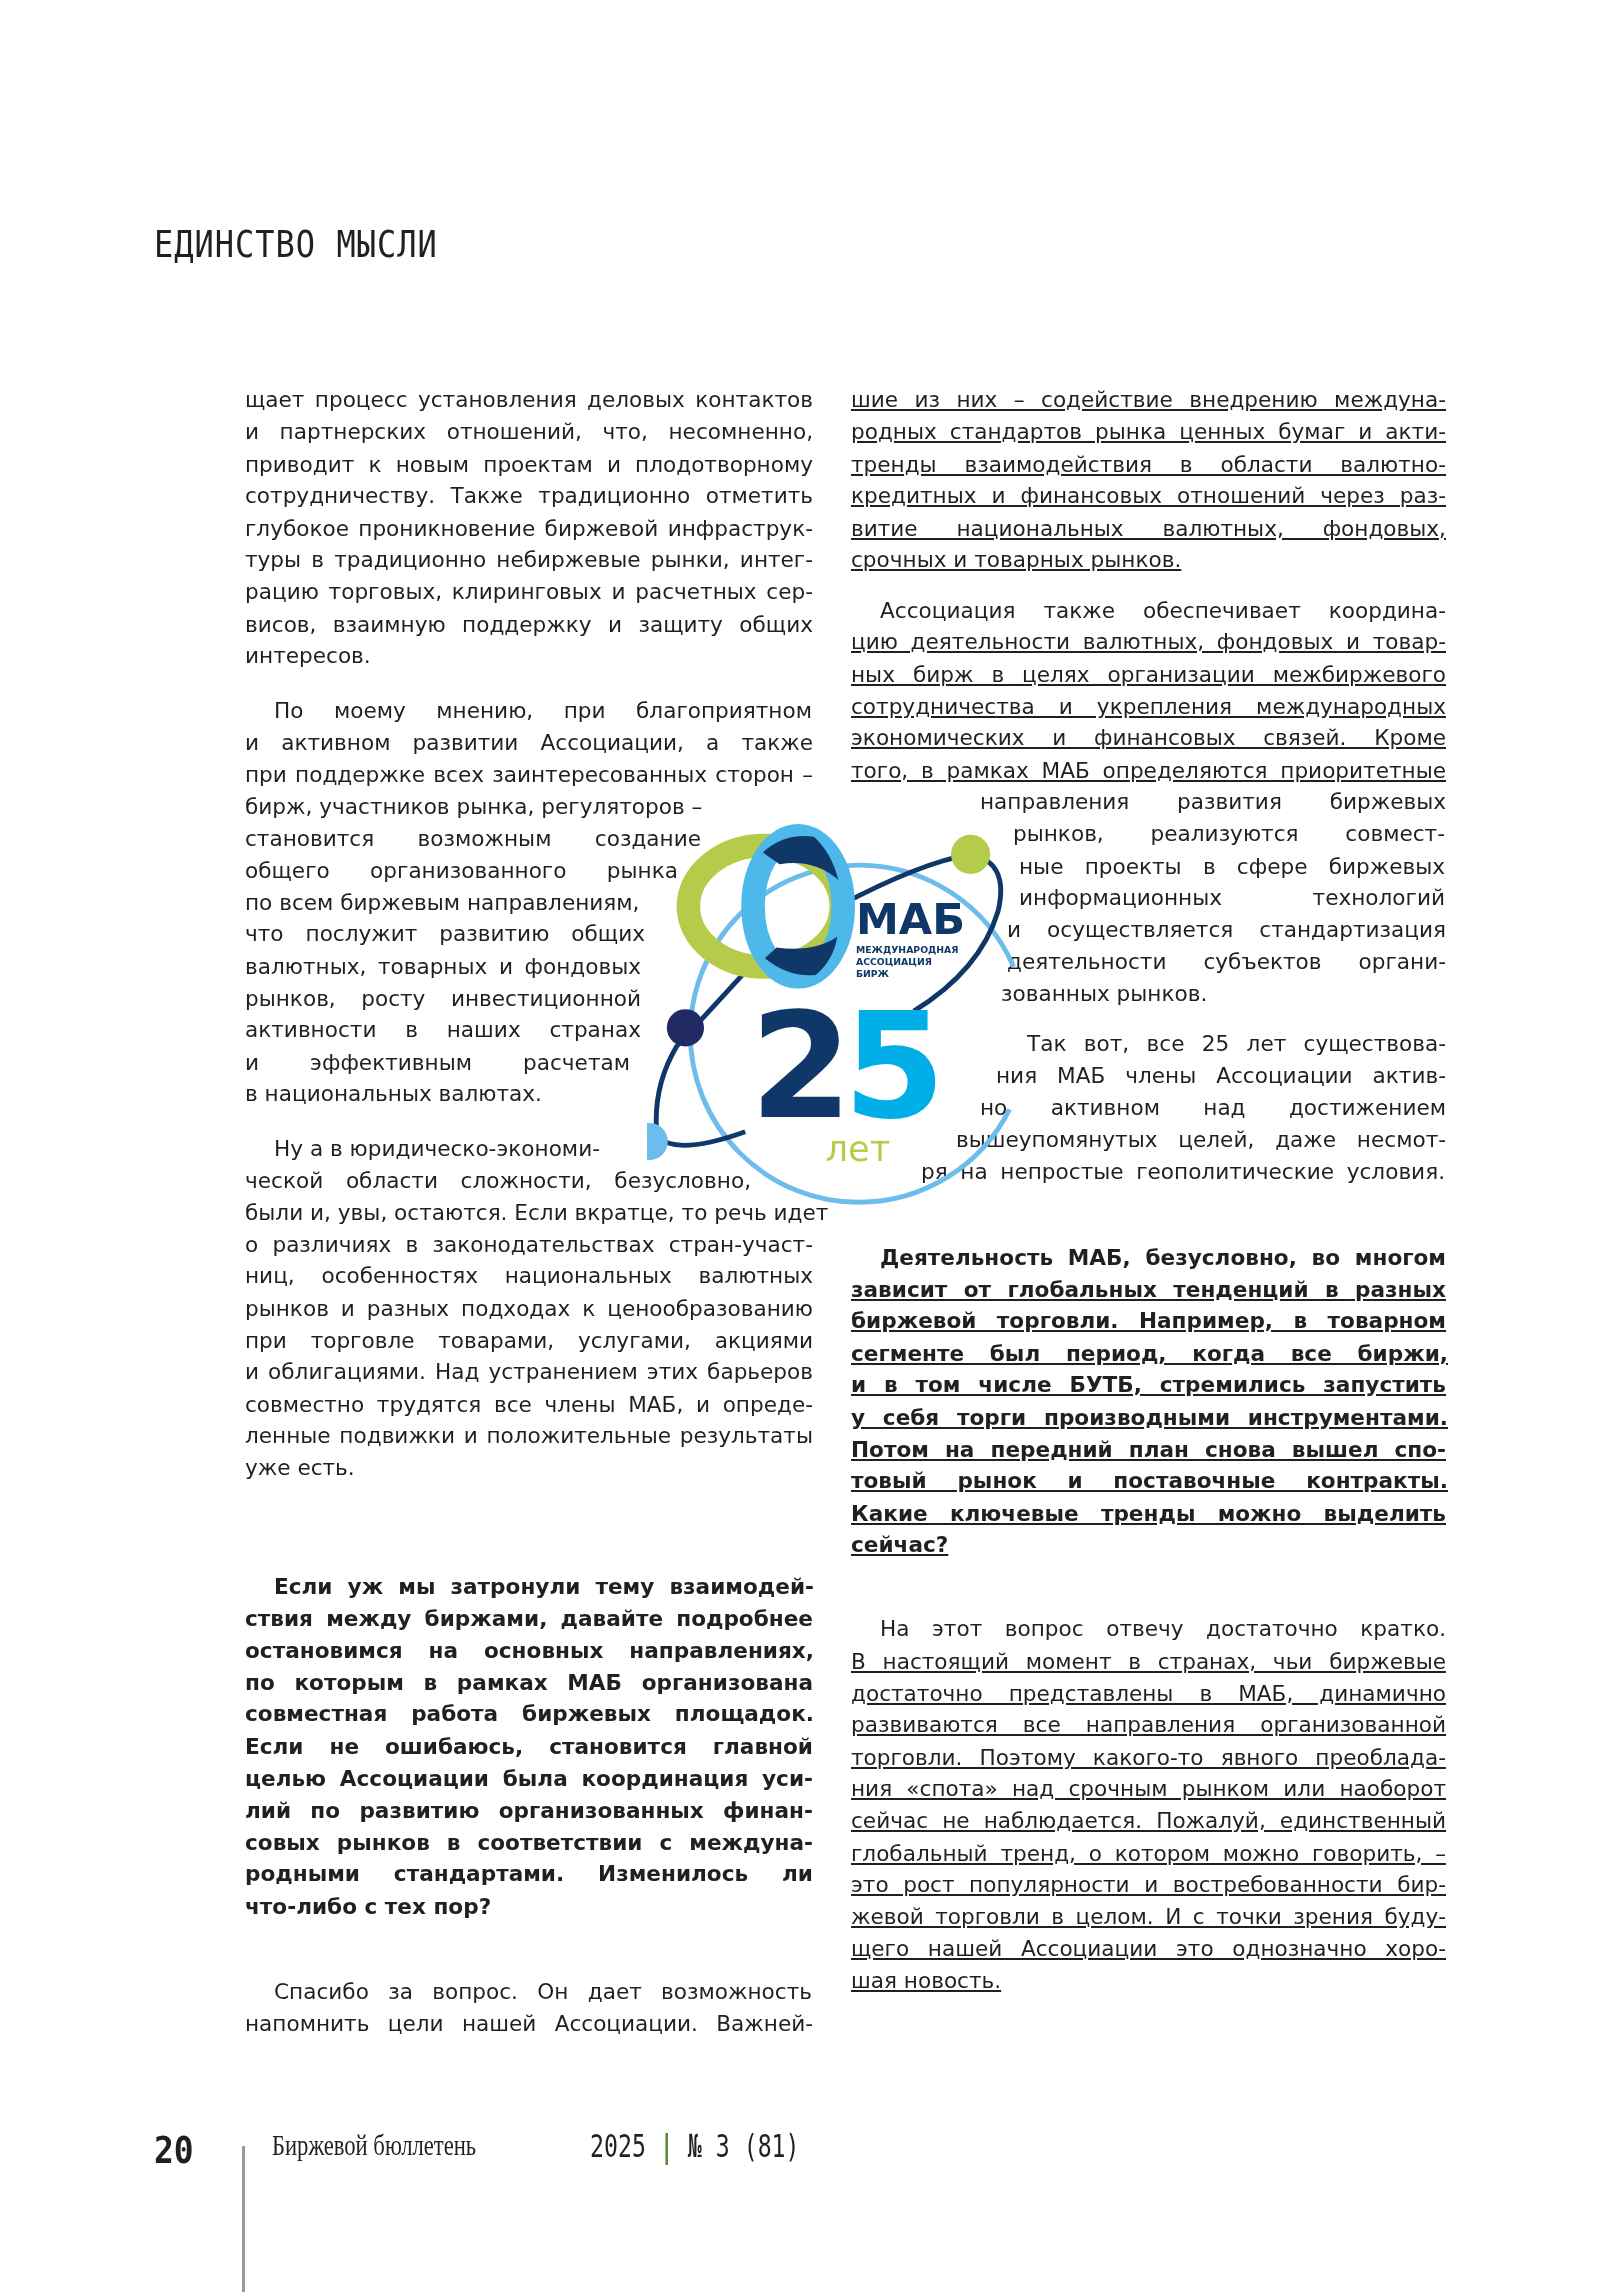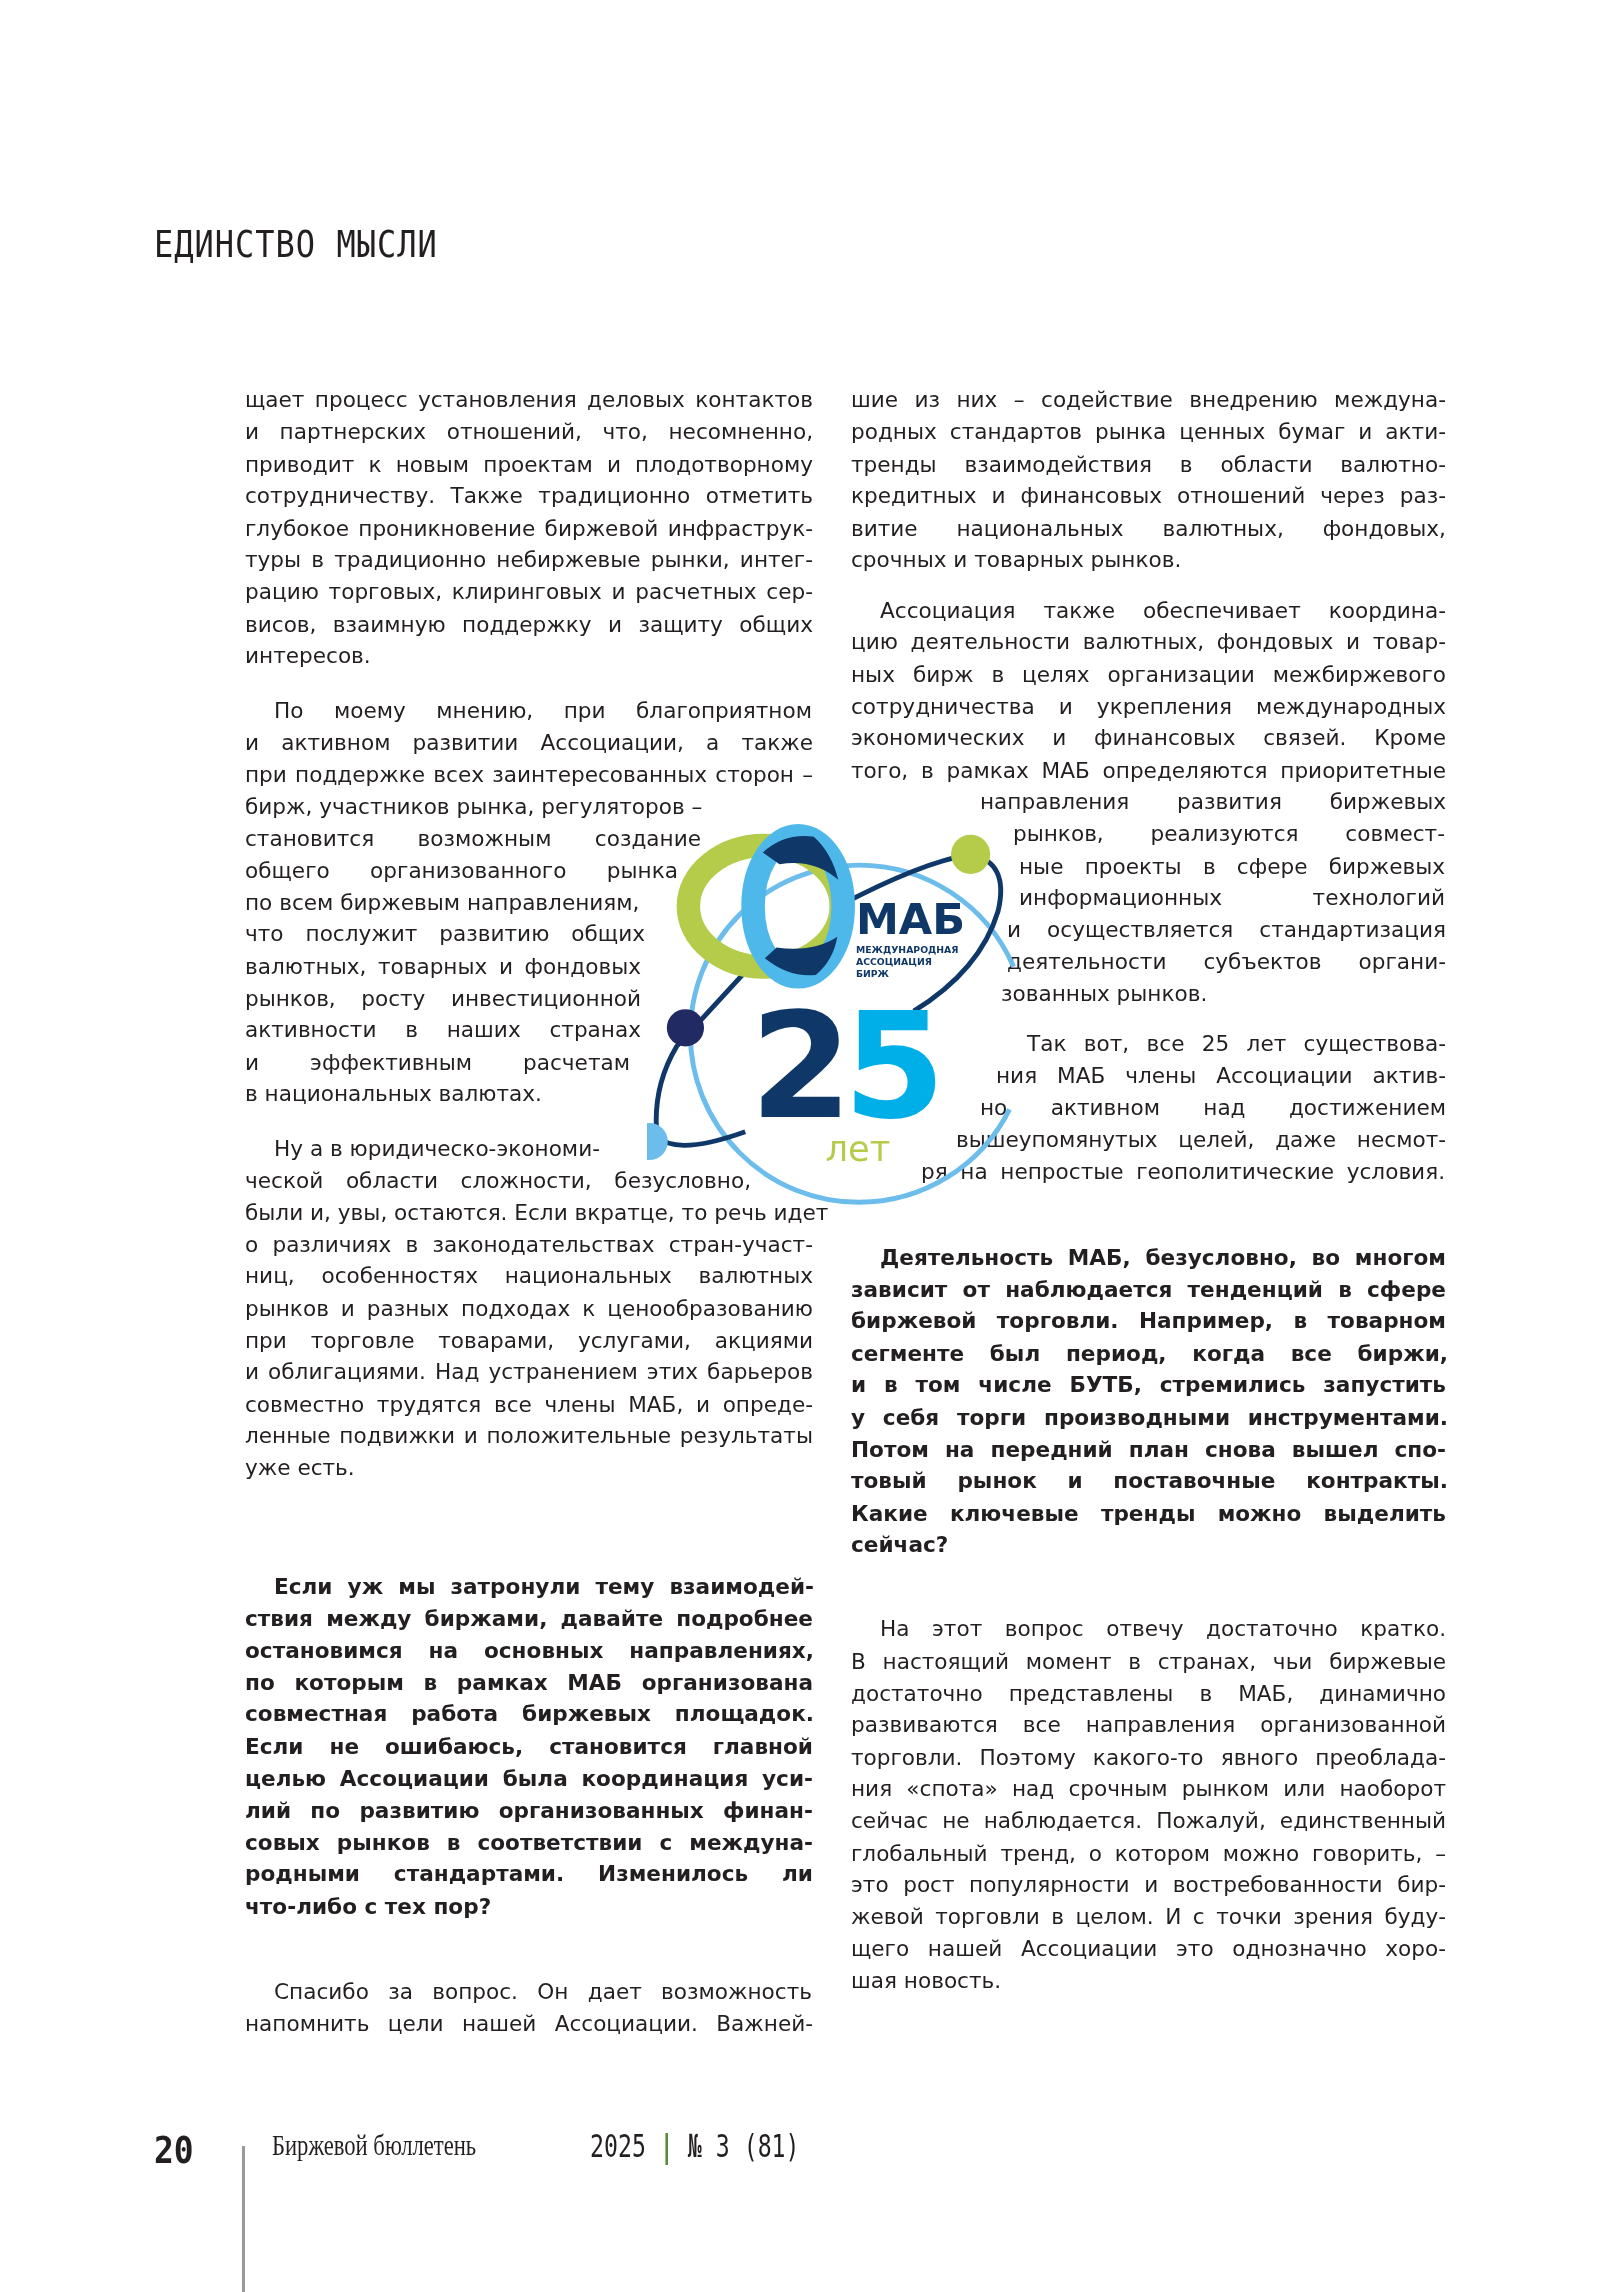--- a/index.html
+++ b/index.html
@@ -4,21 +4,21 @@
 <style>
   html, body { margin: 0; padding: 0; background: #ffffff; }
   body { width: 1621px; height: 2293px; position: relative; overflow: hidden;
          font-family: "DejaVu Sans", "Liberation Sans", sans-serif; color: #231f20; }
   .section-title { position: absolute; left: 154px; top: 222px; font-family: "DejaVu Sans Mono", "Liberation Mono", monospace;
          font-size: 32px; letter-spacing: 1px; color: #231f20; transform: scaleY(1.15); transform-origin: left top; }
   .line { position: absolute; font-size: 21.6px; line-height: 21.6px; white-space: nowrap; color: #231f20; }
   .just { text-align: justify; text-align-last: justify; }
   .bold { font-weight: bold; }
   .col-l { left: 245px; width: 568px; }
-  .col-r { left: 851px; width: 595px; }
+  .col-r { left: 851px; width: 595px; text-decoration: underline; }
   .logo { position: absolute; left: 647px; top: 823px; width: 412px; height: 392px; }
   .footer-num { position: absolute; left: 154px; top: 2127px; font-family: "DejaVu Sans Mono", "Liberation Mono", monospace;
          font-weight: bold; font-size: 33px; color: #231f20; transform: scaleY(1.15); transform-origin: left top; }
   .footer-bar { position: absolute; left: 242px; top: 2146px; width: 2.9px; height: 147px; background: #9a9a9c; }
   .footer-journal { position: absolute; left: 272px; top: 2129px; font-family: "Liberation Serif", "DejaVu Serif", serif;
          font-size: 29px; color: #231f20; transform: scaleX(0.78); transform-origin: left top; }
   .footer-issue { position: absolute; left: 590px; top: 2127px; font-family: "DejaVu Sans Mono", "Liberation Mono", monospace;
          font-size: 29px; color: #231f20; transform: scaleX(0.8) scaleY(1.1); transform-origin: left top; white-space: nowrap; }
   .footer-sep { color: #5d8a3a; font-weight: bold; }
 </style>
@@ -103,21 +103,21 @@
   <div class="line just" style="top:951px; left:1007px; width:439px">деятельности субъектов органи-</div>
   <div class="line" style="top:983px; left:1001px">зованных рынков.</div>
 
   <div class="line just" style="top:1033px; left:1027px; width:419px">Так вот, все 25 лет существова-</div>
   <div class="line just" style="top:1065px; left:996px; width:450px">ния МАБ члены Ассоциации актив-</div>
   <div class="line just" style="top:1097px; left:980px; width:466px">но активном над достижением</div>
   <div class="line just" style="top:1129px; left:956px; width:490px">вышеупомянутых целей, даже несмот-</div>
   <div class="line just" style="top:1161px; left:921px; width:524px">ря на непростые геополитические условия.</div>
 
   <div class="line bold just" style="top:1247px; left:880px; width:566px">Деятельность МАБ, безусловно, во многом</div>
-  <div class="line bold col-r just" style="top:1279px">зависит от наблюдается тенденций в сфере</div>
+  <div class="line bold col-r just" style="top:1279px">зависит от глобальных тенденций в разных</div>
   <div class="line bold col-r just" style="top:1310px">биржевой торговли. Например, в товарном</div>
   <div class="line bold col-r just" style="top:1343px; width:597px">сегменте был период, когда все биржи,</div>
   <div class="line bold col-r just" style="top:1374px">и в том числе БУТБ, стремились запустить</div>
   <div class="line bold col-r just" style="top:1407px; width:597px">у себя торги производными инструментами.</div>
   <div class="line bold col-r just" style="top:1439px">Потом на передний план снова вышел спо-</div>
   <div class="line bold col-r just" style="top:1470px; width:597px">товый рынок и поставочные контракты.</div>
   <div class="line bold col-r just" style="top:1503px">Какие ключевые тренды можно выделить</div>
   <div class="line bold col-r" style="top:1534px">сейчас?</div>
 
   <div class="line just" style="top:1618px; left:880px; width:566px">На этот вопрос отвечу достаточно кратко.</div>

